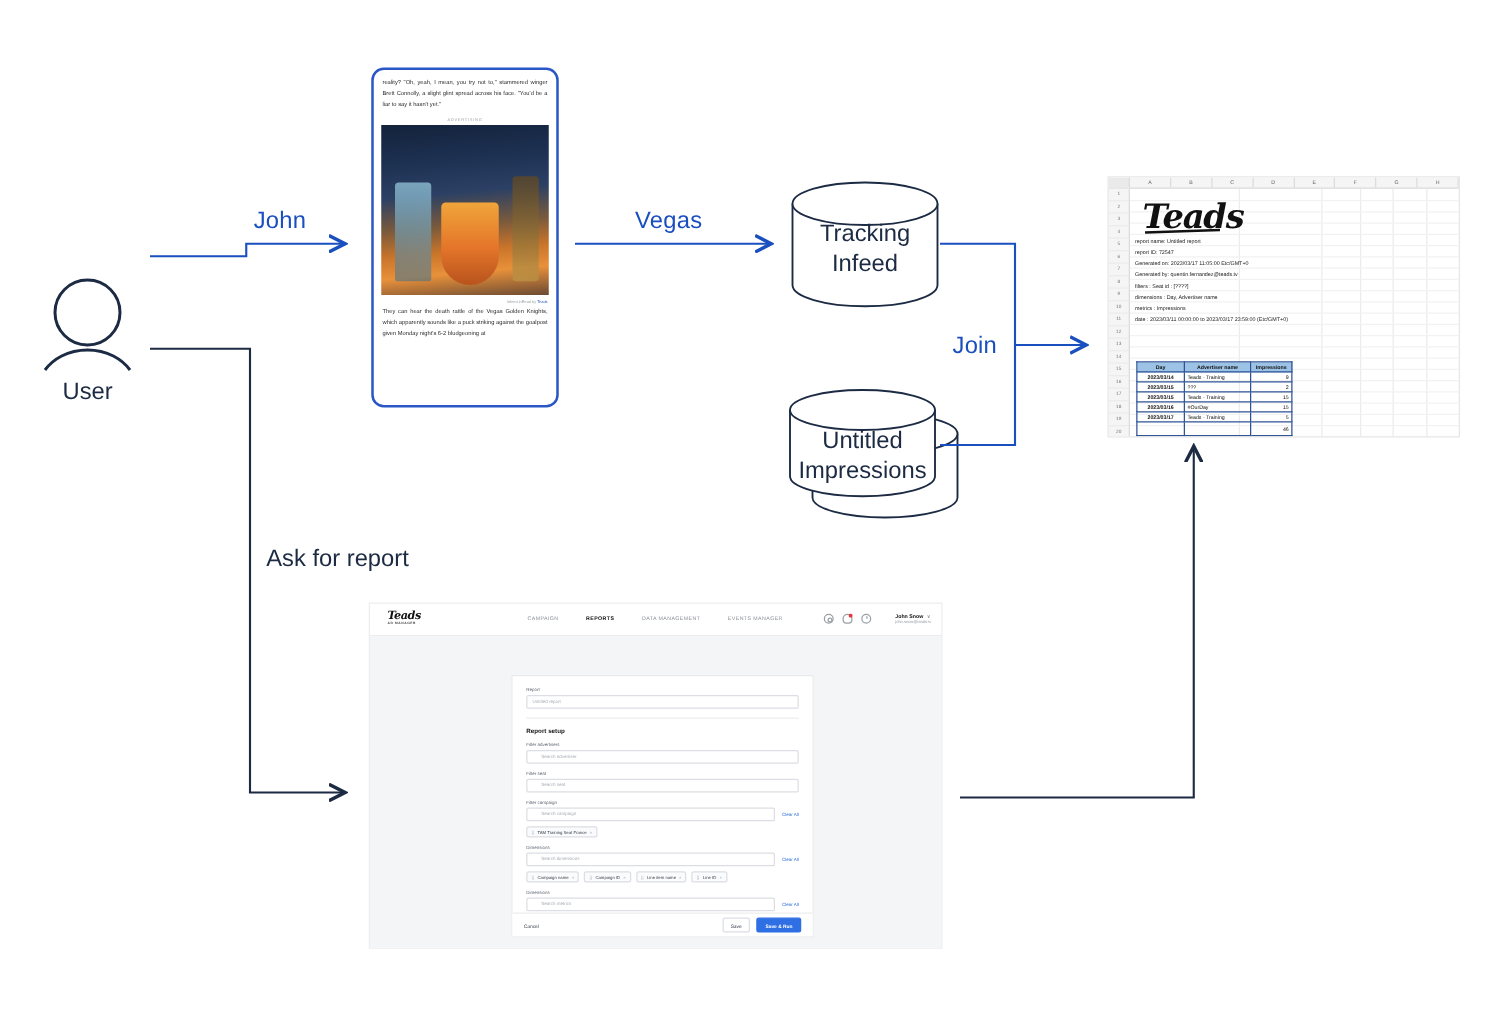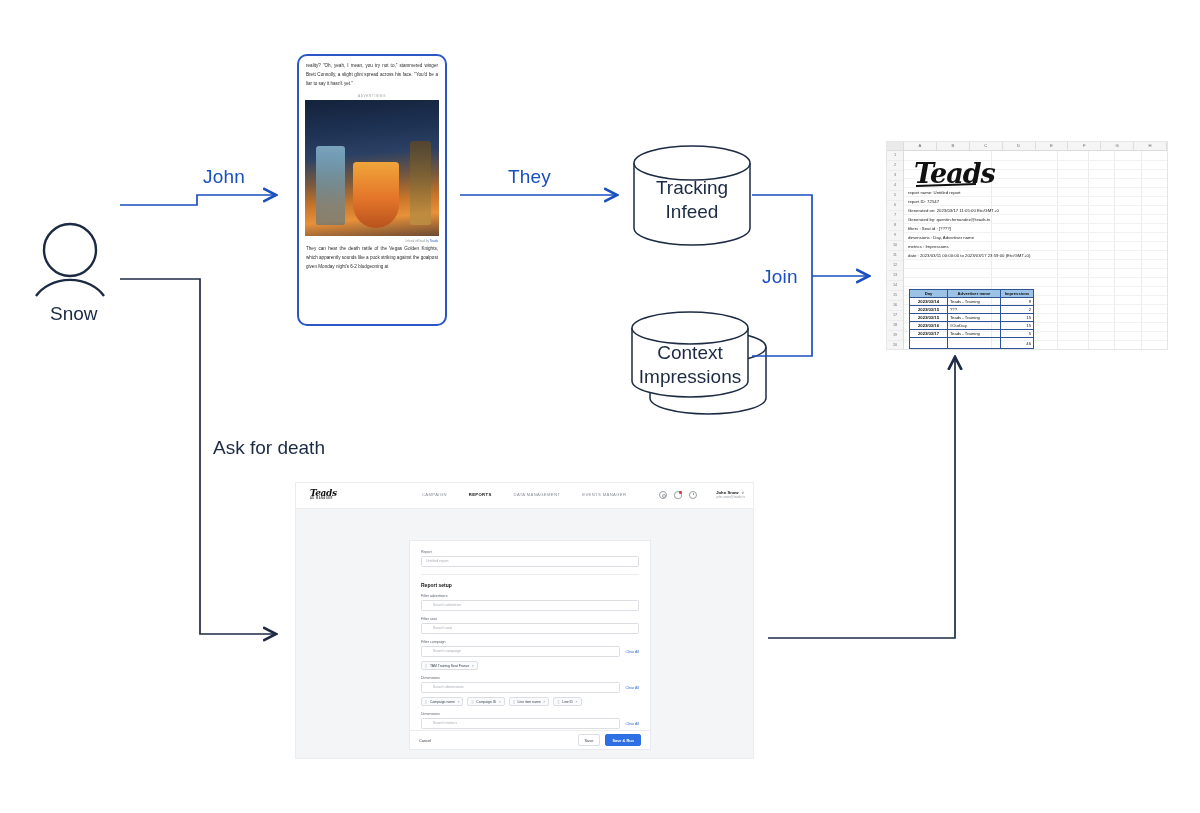--- a/index.html
+++ b/index.html
@@ -187,32 +187,32 @@
   </g>
 
   <path d="M752,195 L812,195 L812,356 L752,356" fill="none" stroke="#1a4fbf" stroke-width="1.7"></path>
   <path d="M812,276 L868,276" fill="none" stroke="#1a4fbf" stroke-width="1.7" marker-end="url(#ahb)"></path>
 
   <path d="M120,279 L200,279 L200,634 L275,634" fill="none" stroke="#1c2b43" stroke-width="1.7" marker-end="url(#ahd)"></path>
 
   <path d="M768,638 L955,638 L955,358" fill="none" stroke="#1c2b43" stroke-width="1.7" marker-end="url(#ahd)"></path>
 </svg>
 
-<div class="abs lbl-user" style="left:50px;top:303px;">Snow</div>
+<div class="abs lbl-user" style="left:50px;top:303px;">User</div>
 <div class="abs lbl-blue" style="left:203px;top:166px;">John</div>
-<div class="abs lbl-blue" style="left:508px;top:166px;">They</div>
+<div class="abs lbl-blue" style="left:508px;top:166px;">Vegas</div>
 <div class="abs lbl-blue" style="left:762px;top:266px;">Join</div>
-<div class="abs lbl-dark" style="left:213px;top:437px;">Ask for death</div>
+<div class="abs lbl-dark" style="left:213px;top:437px;">Ask for report</div>
 
 <div class="abs cyl-text" style="left:622px;top:176px;">
   <div>Tracking</div>
   <div>Infeed</div>
 </div>
 <div class="abs cyl-text" style="left:620px;top:341px;">
-  <div>Context</div>
+  <div>Untitled</div>
   <div>Impressions</div>
 </div>
 
 <div class="phone">
   <div class="ph-art">reality? "Oh, yeah, I mean, you try not to," stammered winger Brett Connolly, a slight glint spread across his face. "You'd be a liar to say it hasn't yet."</div>
   <div class="ph-adv">ADVERTISING</div>
   <div class="ph-img">
     <div class="ph-glass"></div>
   </div>
   <div class="ph-credit"><span>Infeed inRead by </span><b>Teads</b></div>

